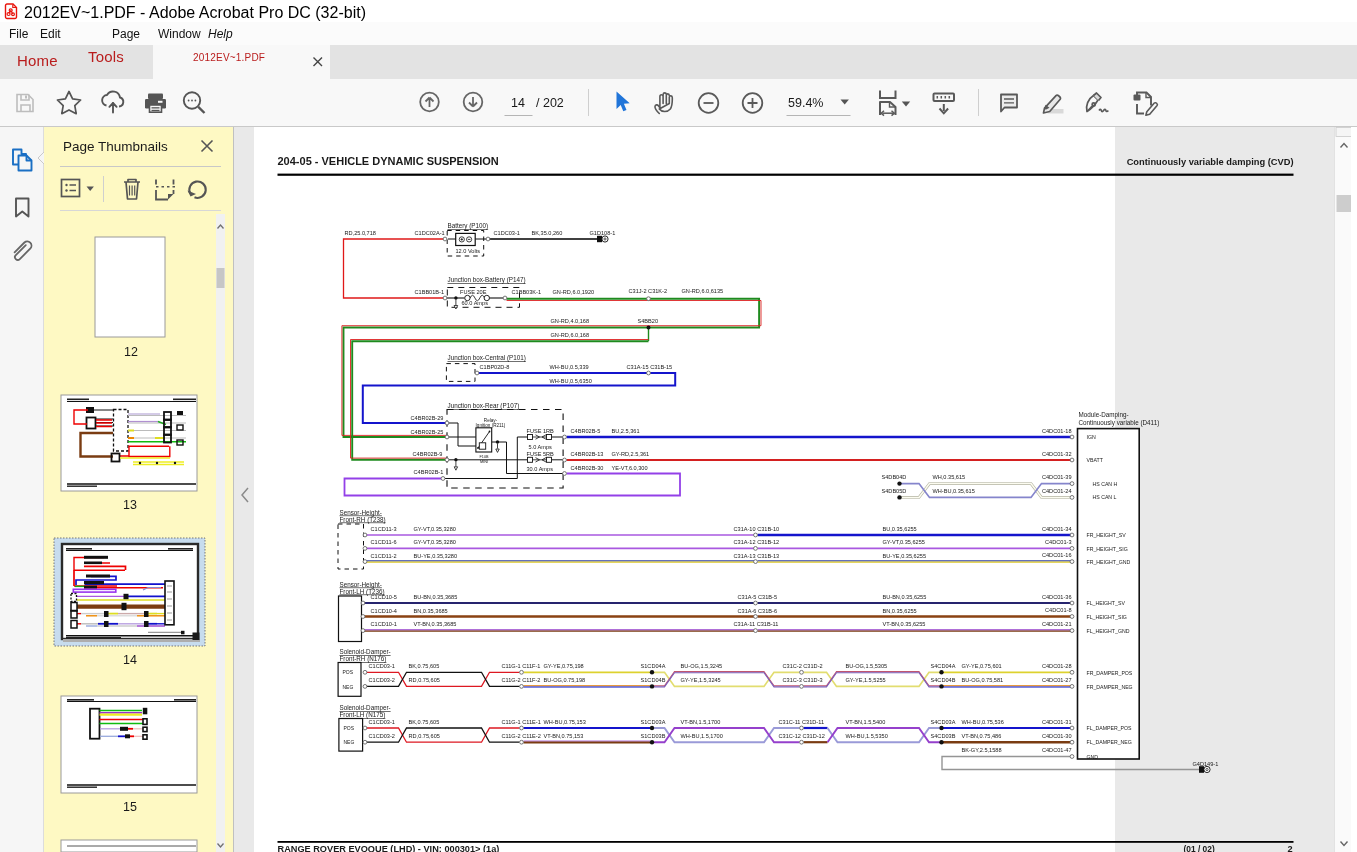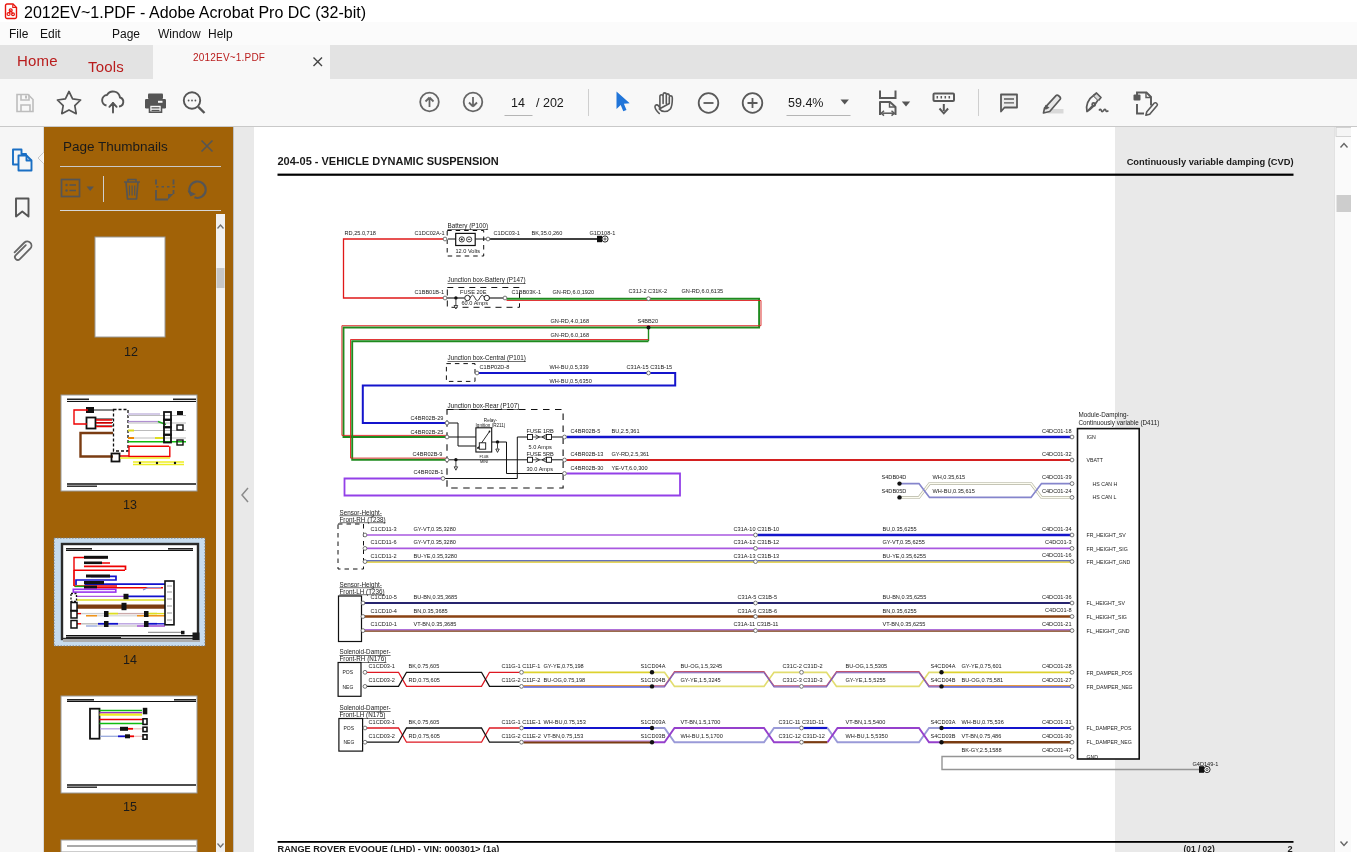--- a/index.html
+++ b/index.html
@@ -6,21 +6,21 @@
     font-family:"Liberation Sans",sans-serif;}
   #titlebar{position:absolute;left:0;top:0;width:1357px;height:22px;background:#fff;}
   #titlebar span{position:absolute;left:24px;top:4px;font-size:16px;color:#000;}
   #menubar{position:absolute;left:0;top:22px;width:1357px;height:23px;background:#fbfbfb;}
   #menubar span{position:absolute;top:5px;font-size:12px;color:#111;}
   #tabbar{position:absolute;left:0;top:45px;width:1357px;height:34px;background:#e3e3e3;}
   #tabbar .tab{position:absolute;top:0;height:34px;font-size:15px;color:#b91c1c;letter-spacing:0.2px;}
   #doctab{position:absolute;left:153px;top:0;width:177px;height:34px;background:#f8f8f8;}
   #toolbar{position:absolute;left:0;top:79px;width:1357px;height:47px;background:#f8f8f8;border-bottom:1px solid #c9c9c9;}
   #strip{position:absolute;left:0;top:127px;width:43px;height:725px;background:#f6f6f6;border-right:1px solid #dcdcdc;}
-  #panel{position:absolute;left:44px;top:127px;width:189px;height:725px;background:#a16207;border-right:1px solid #c0c0c0;}
+  #panel{position:absolute;left:44px;top:127px;width:189px;height:725px;background:#fef9c3;border-right:1px solid #c0c0c0;}
   #docarea{position:absolute;left:234px;top:127px;width:1123px;height:725px;background:#e9e9e9;}
   #page{position:absolute;left:19.5px;top:0;width:861px;height:725px;background:#fff;}
   #vscroll{position:absolute;left:1099.5px;top:0;width:17.5px;height:725px;background:#fafafa;border-left:1px solid #e2e2e2;}
   #rightwhite{position:absolute;left:1117px;top:0;width:6px;height:725px;background:#fff;}
   svg{position:absolute;overflow:visible;}
   svg text{fill:#1a1a1a;}
 </style>
 </head>
 <body>
 <div id="titlebar">
@@ -33,25 +33,25 @@
     <path d="M6.7 7.3 L4.8 10.8 M6.9 7.5 L8.8 11" stroke="#e8140c" stroke-width="1.1"></path>
   </svg>
   <span>2012EV~1.PDF - Adobe Acrobat Pro DC (32-bit)</span>
 </div>
 <div id="menubar">
   <span style="left:9px;">File</span>
   <span style="left:40px;text-align:right;">Edit</span>
   <span style="left:75px;margin-top:44px;">View</span>
   <span style="left:112px;">Page</span>
   <span style="left:150px;margin-left:8px;">Window</span>
-  <span style="left:208px;">Help</span>
+  <span style="left:208px;font-style:italic;">Help</span>
 </div>
 <div id="tabbar">
   <span class="tab" style="left:17px;top:7px;">Home</span>
-  <span class="tab" style="left:88px;top:13px;">Tools</span>
+  <span class="tab" style="left:88px;top:3px;">Tools</span>
   <div id="doctab"></div>
   <span class="tab" style="left:193px;top:7px;font-size:10px;">2012EV~1.PDF</span>
   <svg width="12" height="12" style="left:312px;top:11px;">
     <path d="M1.5 1.5 L10 10 M10 1.5 L1.5 10" stroke="#444" stroke-width="1.4"></path>
   </svg>
 </div>
 <div id="toolbar">
 <svg width="1357" height="47" viewBox="0 79 1357 47" style="left:0;top:0;">
   <g fill="none" stroke="#bdbdbd" stroke-width="1.6">
     <path d="M17 94.5 h11 l5 5 v12 h-16 z"></path>

